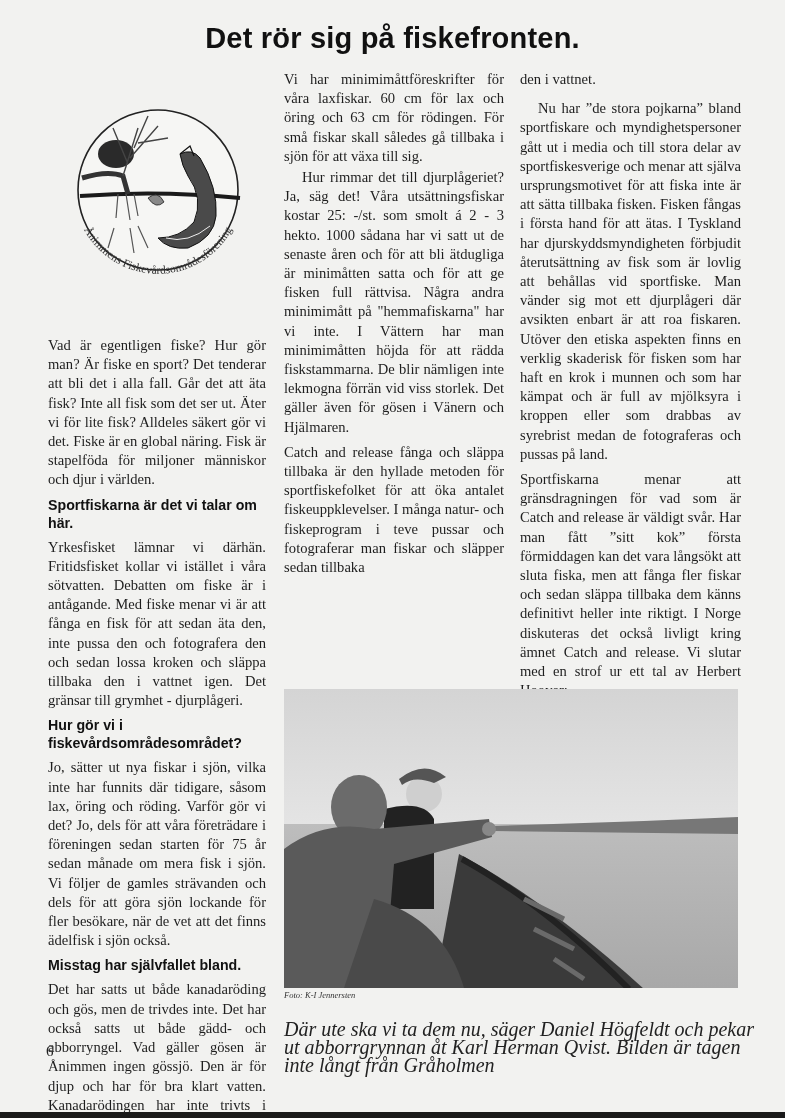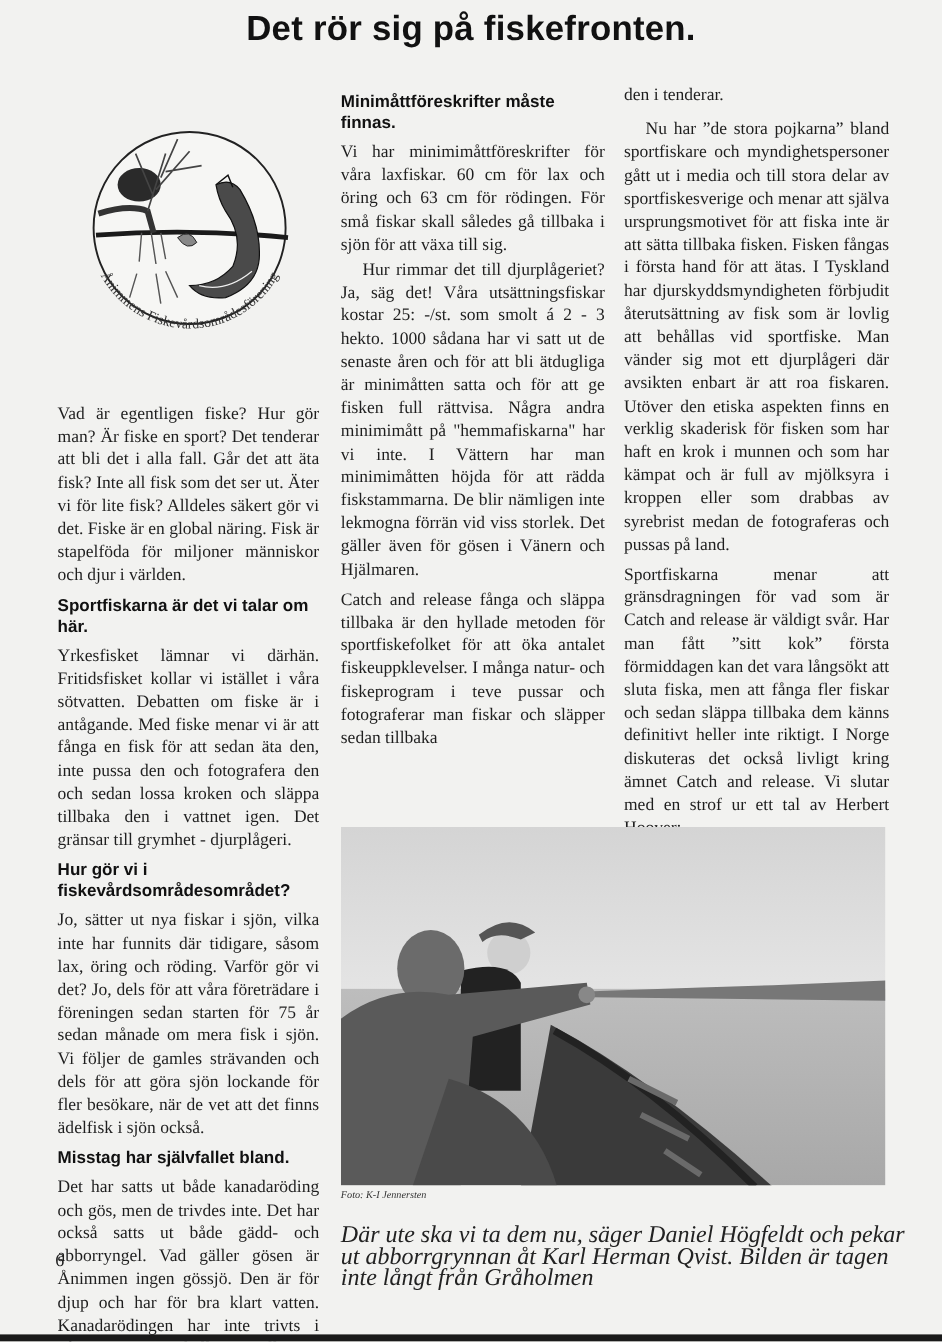--- a/index.html
+++ b/index.html
@@ -4,21 +4,21 @@
 <style>
   html, body { margin: 0; padding: 0; }
   body {
     width: 785px; height: 1118px; overflow: hidden;
     background: #f2f2f0;
     font-family: "Liberation Serif", serif;
     color: #1e1e1e;
     position: relative;
   }
   .title {
-    position: absolute; left: 0; top: 8px; width: 785px;
+    position: absolute; left: 0; top: 22px; width: 785px;
     text-align: center;
     font-family: "Liberation Sans", sans-serif;
     font-weight: bold; font-size: 29px; color: #111;
     letter-spacing: 0.2px;
   }
   .col { position: absolute; font-size: 14.6px; line-height: 19.2px; }
   .col p { margin: 0; text-align: justify; }
   .col p.indent { text-indent: 18px; }
   .col p + p { margin-top: 6px; }
   .col h3 {
@@ -84,28 +84,27 @@
   <p>Vad är egentligen fiske? Hur gör man? Är fiske en sport? Det tenderar att bli det i alla fall. Går det att äta fisk? Inte all fisk som det ser ut. Äter vi för lite fisk? Alldeles säkert gör vi det. Fiske är en global näring. Fisk är stapelföda för miljoner människor och djur i världen.</p>
   <h3>Sportfiskarna är det vi talar om här.</h3>
   <p>Yrkesfisket lämnar vi därhän. Fritidsfisket kollar vi istället i våra sötvatten. Debatten om fiske är i antågande. Med fiske menar vi är att fånga en fisk för att sedan äta den, inte pussa den och fotografera den och sedan lossa kroken och släppa tillbaka den i vattnet igen. Det gränsar till grymhet - djurplågeri.</p>
   <h3>Hur gör vi i fiskevårdsområdesområdet?</h3>
   <p>Jo, sätter ut nya fiskar i sjön, vilka inte har funnits där tidigare, såsom lax, öring och röding. Varför gör vi det? Jo, dels för att våra företrädare i föreningen sedan starten för 75 år sedan månade om mera fisk i sjön. Vi följer de gamles strävanden och dels för att göra sjön lockande för fler besökare, när de vet att det finns ädelfisk i sjön också.</p>
   <h3>Misstag har självfallet bland.</h3>
   <p>Det har satts ut både kanadaröding och gös, men de trivdes inte. Det har också satts ut både gädd- och abborryngel. Vad gäller gösen är Ånimmen ingen gössjö. Den är för djup och har för bra klart vatten. Kanadarödingen har inte trivts i någon annan sjö heller. I Kallsjön i västra Jämtland finns några, men folket</p>
 </div>
 
 <div class="col col2">
-  <h3>Minimåttföreskrifter måste finnas.</h3>
   <p>Vi har minimimåttföreskrifter för våra laxfiskar. 60 cm för lax och öring och 63 cm för rödingen. För små fiskar skall således gå tillbaka i sjön för att växa till sig.</p>
   <p class="indent" style="margin-top:2px">Hur rimmar det till djurplågeriet? Ja, säg det! Våra utsättningsfiskar kostar 25: -/st. som smolt á 2 - 3 hekto. 1000 sådana har vi satt ut de senaste åren och för att bli ätdugliga är minimåtten satta och för att ge fisken full rättvisa. Några andra minimimått på "hemmafiskarna" har vi inte. I Vättern har man minimimåtten höjda för att rädda fiskstammarna. De blir nämligen inte lekmogna förrän vid viss storlek. Det gäller även för gösen i Vänern och Hjälmaren.</p>
   <p>Catch and release fånga och släppa tillbaka är den hyllade metoden för sportfiskefolket för att öka antalet fiskeuppklevelser. I många natur- och fiskeprogram i teve pussar och fotograferar man fiskar och släpper sedan tillbaka</p>
 </div>
 
 <div class="col col3">
-  <p>den i tenderar.</p>
+  <p>den i vattnet.</p>
   <p class="indent" style="margin-top:10px">Nu har ”de stora pojkarna” bland sportfiskare och myndighetspersoner gått ut i media och till stora delar av sportfiskesverige och menar att själva ursprungsmotivet för att fiska inte är att sätta tillbaka fisken. Fisken fångas i första hand för att ätas. I Tyskland har djurskyddsmyndigheten förbjudit återutsättning av fisk som är lovlig att behållas vid sportfiske. Man vänder sig mot ett djurplågeri där avsikten enbart är att roa fiskaren. Utöver den etiska aspekten finns en verklig skaderisk för fisken som har haft en krok i munnen och som har kämpat och är full av mjölksyra i kroppen eller som drabbas av syrebrist medan de fotograferas och pussas på land.</p>
   <p>Sportfiskarna menar att gränsdragningen för vad som är Catch and release är väldigt svår. Har man fått ”sitt kok” första förmiddagen kan det vara långsökt att sluta fiska, men att fånga fler fiskar och sedan släppa tillbaka dem känns definitivt heller inte riktigt. I Norge diskuteras det också livligt kring ämnet Catch and release. Vi slutar med en strof ur ett tal av Herbert Hoover:</p>
 </div>
 
 <div class="photo">
   <svg width="454" height="299" viewBox="0 0 454 299">
     <defs>
       <linearGradient id="sky" x1="0" y1="0" x2="0" y2="1">
         <stop offset="0" stop-color="#d4d4d4"></stop>
         <stop offset="1" stop-color="#e4e4e4"></stop>

